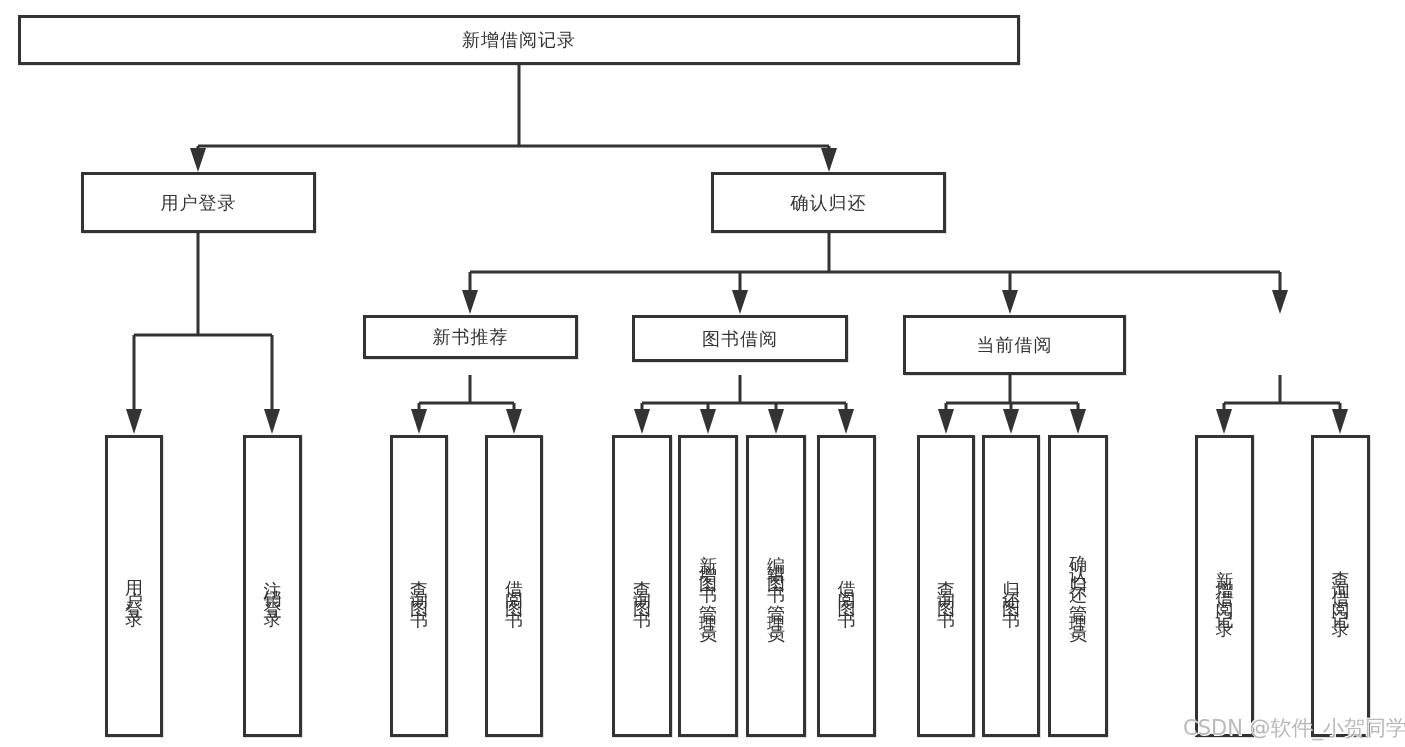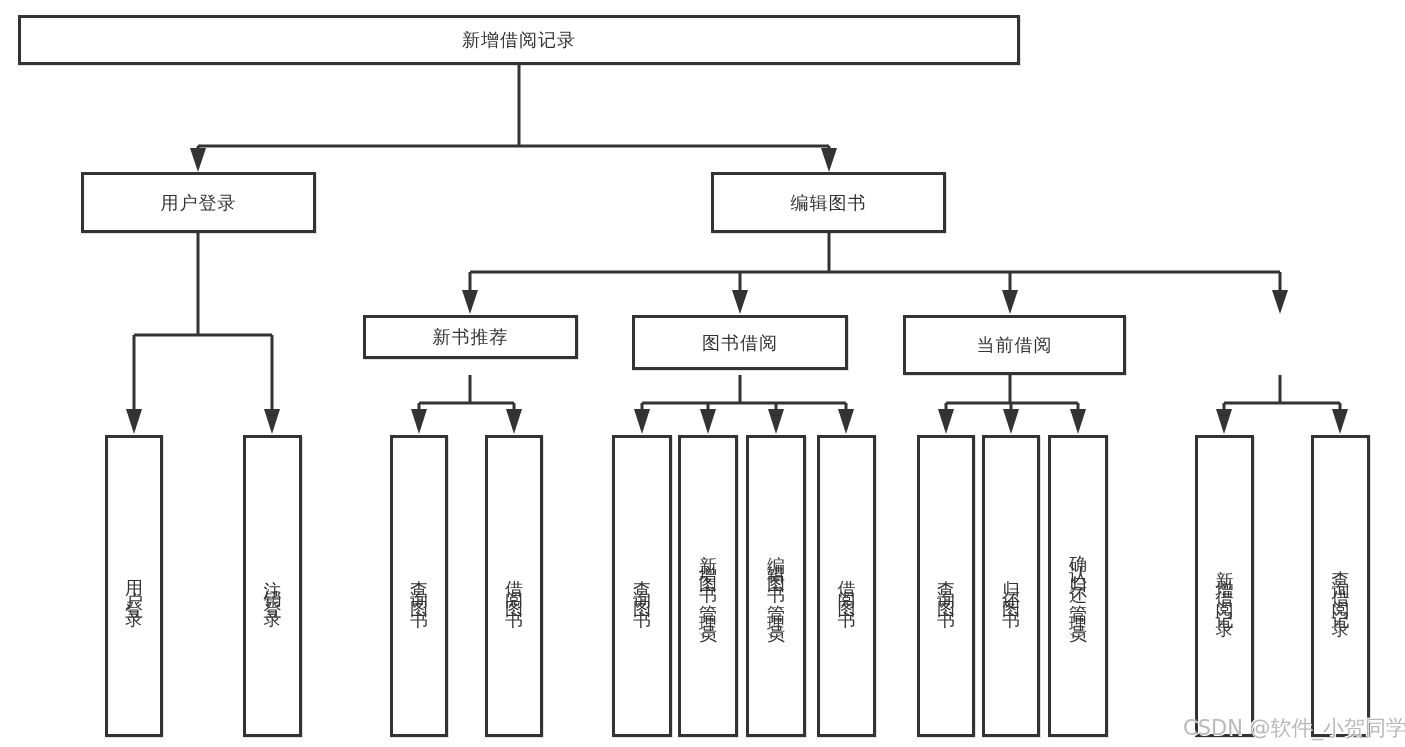--- a/index.html
+++ b/index.html
@@ -84,27 +84,27 @@
   </svg>
 
   <div class="node hnode" style="left:18px;top:15px;width:1002px;height:50px;">
     <span>新增借阅记录</span>
   </div>
 
   <div class="node hnode" style="left:81px;top:172px;width:235px;height:61px;">
     <span>用户登录</span>
   </div>
   <div class="node hnode" style="left:711px;top:172px;width:235px;height:61px;">
-    <span>编辑图书</span>
+    <span>确认归还</span>
   </div>
 
   <div class="node hnode" style="left:363px;top:315px;width:215px;height:44px;">
     <span>新书推荐</span>
   </div>
-  <div class="node hnode" style="left:632px;top:315px;width:216px;height:55px;">
+  <div class="node hnode" style="left:632px;top:315px;width:216px;height:47px;">
     <span>图书借阅</span>
   </div>
   <div class="node hnode" style="left:903px;top:315px;width:223px;height:60px;">
     <span>当前借阅</span>
   </div>
 
   <div class="node vnode" style="left:105px;width:58px;">
     <span>用户登录</span>
   </div>
   <div class="node vnode" style="left:243px;width:59px;">

